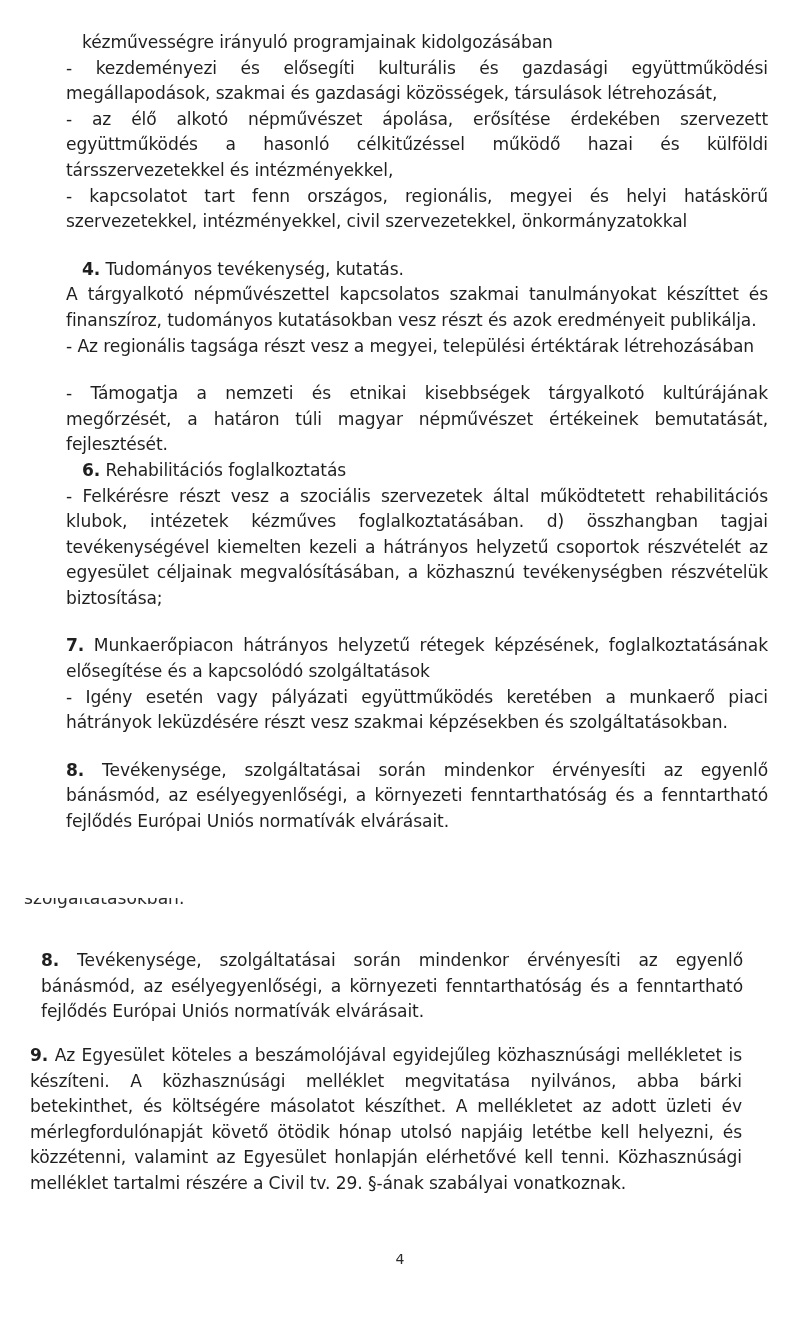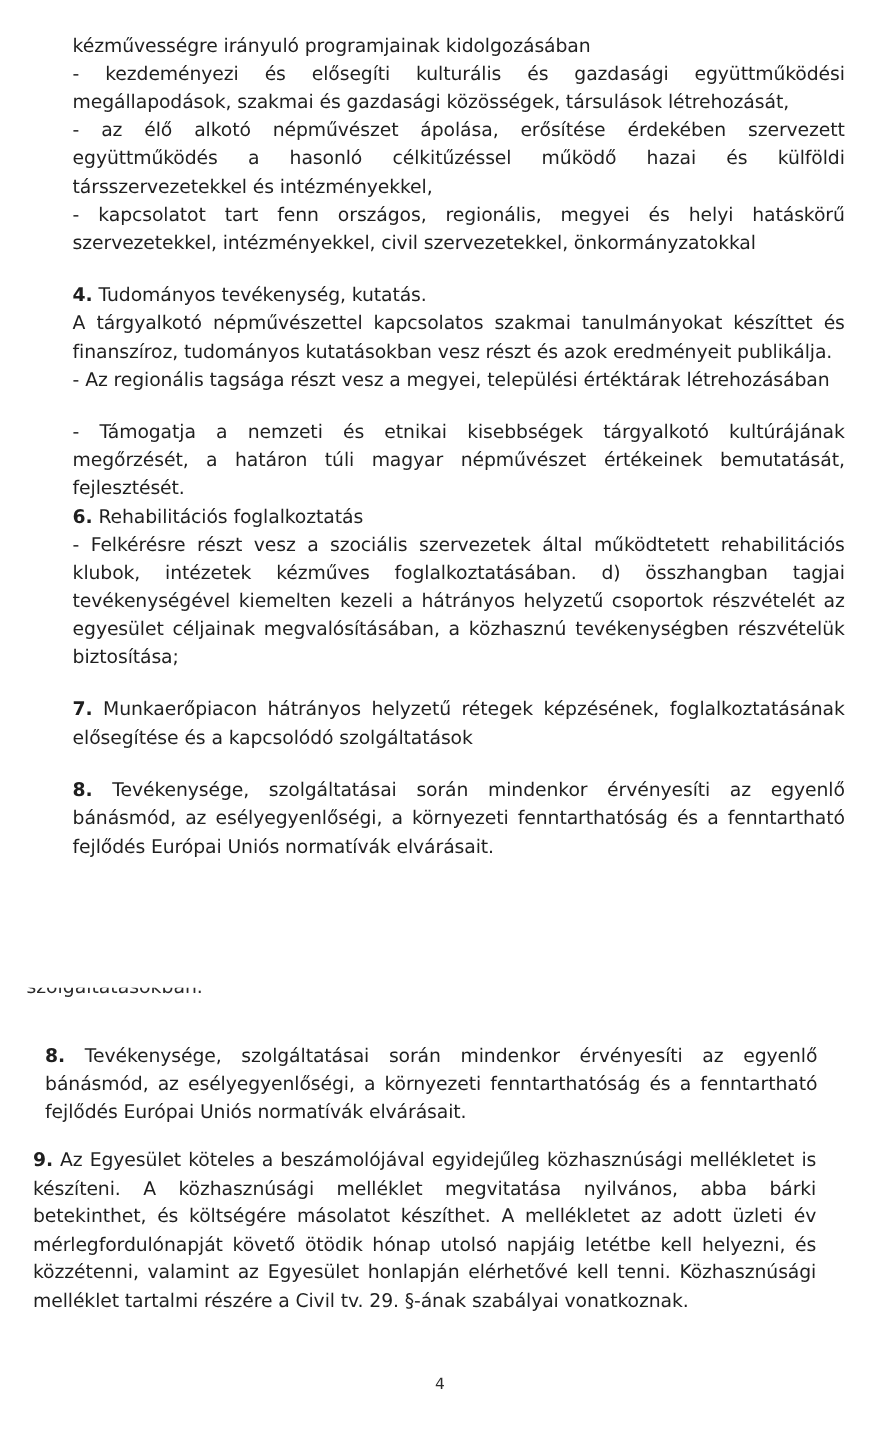--- a/index.html
+++ b/index.html
@@ -36,21 +36,21 @@
     margin: 0;
     padding: 0;
     font-size: 17.1px;
     line-height: 25.6px;
     text-align: justify;
     text-justify: inter-word;
     letter-spacing: -0.1px;
     word-spacing: 0px;
     color: #1f1f1f;
   }
-  .para.last-left { text-align: left; }
+  .para.last-left { text-align: left; margin-left: 16px; }
   .gap-md { height: 22px; }
 
   .num {
     font-weight: bold;
   }
 
   
   .artifact-clip {
     position: absolute;
     left: 24px;
@@ -123,20 +123,21 @@
     <p class="para">- Támogatja a nemzeti és etnikai kisebbségek tárgyalkotó kultúrájának megőrzését, a határon túli magyar népművészet értékeinek bemutatását, fejlesztését.</p>
 
     <p class="para last-left"><span class="num">6.</span><span> Rehabilitációs foglalkoztatás</span></p>
 
     <p class="para">- Felkérésre részt vesz a szociális szervezetek által működtetett rehabilitációs klubok, intézetek kézműves foglalkoztatásában. d) összhangban tagjai tevékenységével kiemelten kezeli a hátrányos helyzetű csoportok részvételét az egyesület céljainak megvalósításában, a közhasznú tevékenységben részvételük biztosítása;</p>
 
     <div class="gap-md"></div>
 
     <p class="para"><span class="num">7.</span><span> Munkaerőpiacon hátrányos helyzetű rétegek képzésének, foglalkoztatásának elősegítése és a kapcsolódó szolgáltatások</span></p>
 
+    <p class="para">- Igény esetén vagy pályázati együttműködés keretében a munkaerő piaci hátrányok leküzdésére részt vesz szakmai képzésekben és szolgáltatásokban.</p>
 
     <div class="gap-md"></div>
 
     <p class="para"><span class="num">8.</span><span> Tevékenysége, szolgáltatásai során mindenkor érvényesíti az egyenlő bánásmód, az esélyegyenlőségi, a környezeti fenntarthatóság és a fenntartható fejlődés Európai Uniós normatívák elvárásait.</span></p>
 
   </div>
 
   <div class="artifact-clip">
     <div class="artifact-text">szolgáltatásokban.</div>
   </div>

